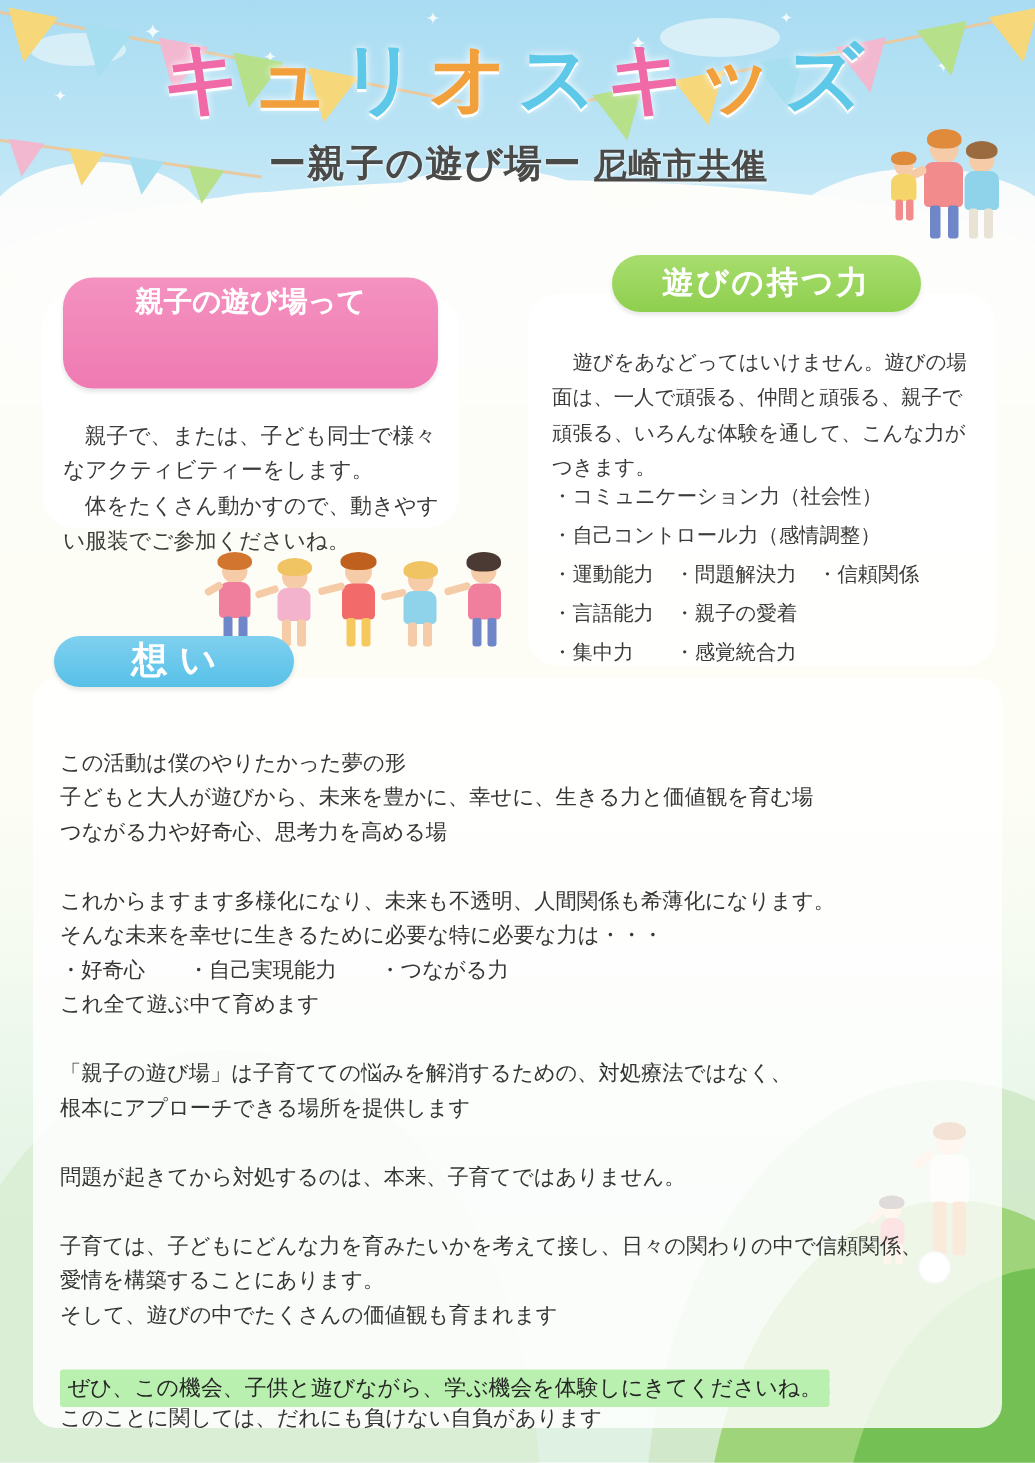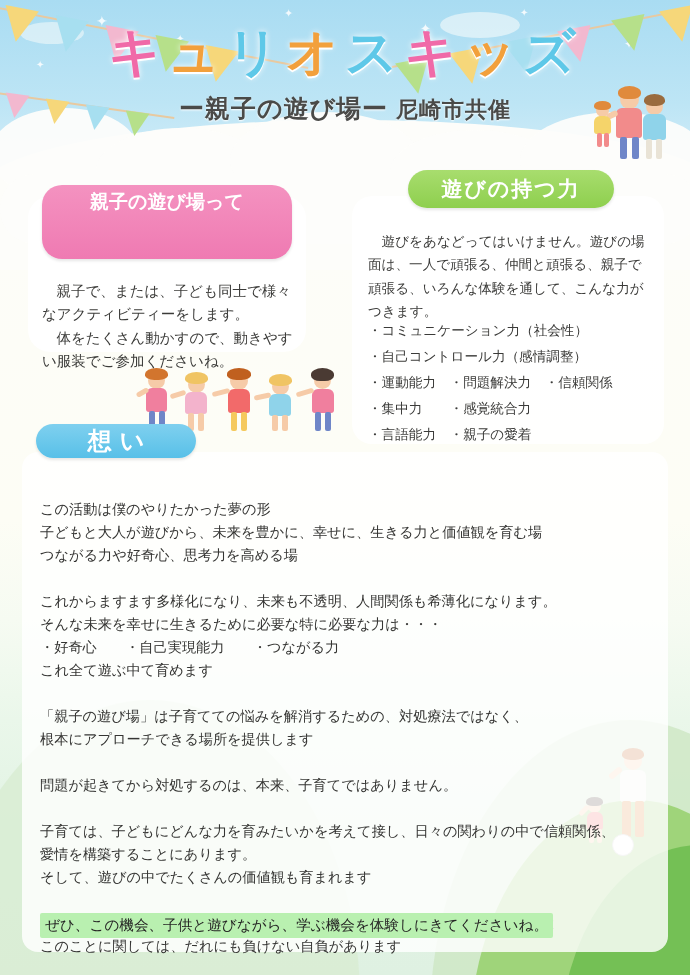--- a/index.html
+++ b/index.html
@@ -75,21 +75,21 @@
   .subtitle {
     position: absolute;
     left: 0; top: 92px; width: 690px;
     text-align: center;
     font-size: 25px;
     font-weight: bold;
     color: #4a4a48;
     letter-spacing: 1px;
     text-shadow: 0 1px 2px #ffffff;
   }
-  .subtitle .host { font-size: 22px; }
+  .subtitle .host { font-size: 22px; text-decoration: underline; }
   
   .panel {
     position: absolute;
     background: rgba(255,255,255,0.86);
     border-radius: 18px;
   }
   .ribbon {
     position: absolute;
     border-radius: 20px;
     color: #ffffff;
@@ -322,22 +322,22 @@
   <div class="ribbon pink" id="ribbon-left">
     <div>親子の遊び場って</div>
   </div>
 
   <div class="panel" id="card-right">
     <div class="body">　遊びをあなどってはいけません。遊びの場面は、一人で頑張る、仲間と頑張る、親子で頑張る、いろんな体験を通して、こんな力がつきます。</div>
     <div class="skills">
       <div>・コミュニケーション力（社会性）</div>
       <div>・自己コントロール力（感情調整）</div>
       <div>・運動能力　・問題解決力　・信頼関係</div>
+      <div>・言語能力　・親子の愛着</div>
       <div>・集中力　　・感覚統合力</div>
-      <div>・言語能力　・親子の愛着</div>
     </div>
   </div>
   <div class="ribbon green" id="ribbon-right">遊びの持つ力</div>
 
   <div class="hill" style="left:-60px;top:700px;width:420px;height:300px;background:#d8ecd2;opacity:.8;"></div>
   <div class="hill" style="left:430px;top:720px;width:400px;height:300px;background:#cfe7c6;opacity:.85;"></div>
   <div class="hill" style="left:470px;top:800px;width:330px;height:240px;background:#9fd47a;"></div>
   <div class="hill" style="left:560px;top:845px;width:280px;height:200px;background:#74c055;"></div>
 
   <div class="fig" style="left:600px;top:752px;width:90px;height:110px;">

